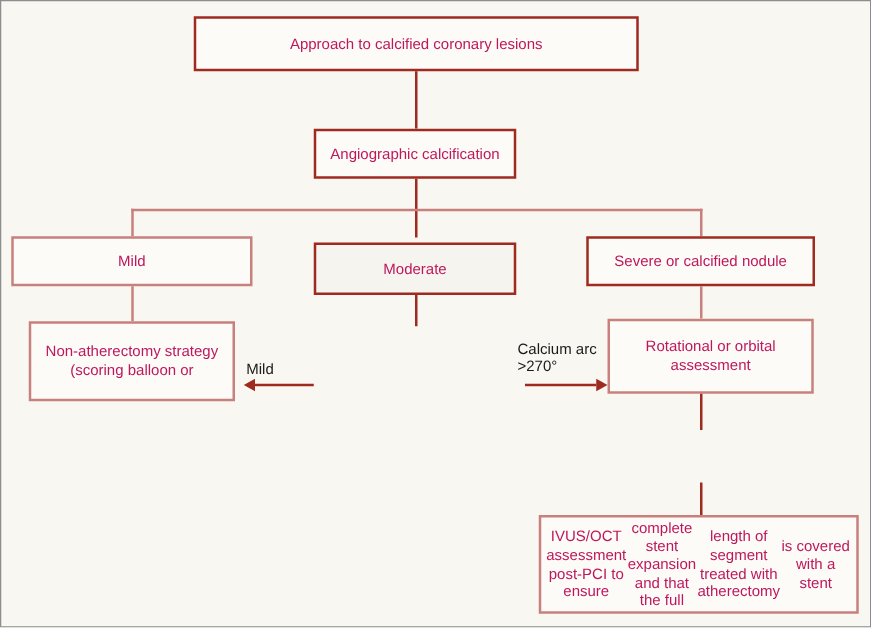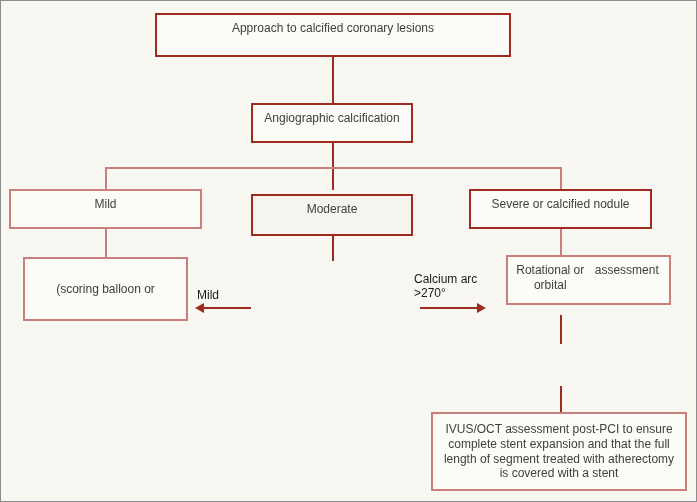--- a/index.html
+++ b/index.html
@@ -18,27 +18,27 @@
     border: 1px solid #8d8d8d;
     box-sizing: border-box;
     overflow: hidden;
   }
   .node {
     position: absolute;
     box-sizing: border-box;
     background: #fcfbf7;
     border: 2px solid #c8807c;
     display: flex;
-    align-items: flex-start;
+    align-items: center;
     justify-content: center;
     text-align: center;
-    color: #404040;
+    color: #be185d;
     font-size: 12px;
     line-height: 1.22;
-    padding: 6px 4px;
+    padding: 16px 4px;
   }
   .node.dark {
     border-color: #9e2a20;
   }
   .node.tinted {
     background: #f6f4ef;
   }
   .node span {
     display: block;
     width: 100%;
@@ -114,25 +114,26 @@
     <span>Severe or calcified nodule</span>
   </div>
 
   <div class="conn v" style="left:104px; top:228px; height:28px;"></div>
 
   <div class="conn dark v" style="left:331px; top:235px; height:25px;"></div>
 
   <div class="conn v" style="left:559px; top:228px; height:26px;"></div>
 
   <div class="node" style="left:22px; top:256px; width:165px; height:64px; flex-direction:column;">
+    <span>Non-atherectomy strategy</span>
     <span>(scoring balloon or</span>
   </div>
 
 
-  <div class="node" style="left:505px; top:254px; width:165px; height:50px; flex-direction:row;">
+  <div class="node" style="left:485px; top:254px; width:165px; height:60px; flex-direction:column;">
     <span>Rotational or orbital</span>
     <span>assessment</span>
   </div>
 
   <div class="conn h dark" style="left:203px; top:306px; width:47px;"></div>
   <div class="arrowhead left" style="left:194px; top:302px;"></div>
   <div class="arrow-label" style="left:196px; top:288px; width:56px;">
     <span>Mild</span>
   </div>
 
@@ -141,20 +142,20 @@
   <div class="arrow-label" style="left:413px; top:272px; width:72px;">
     <span>Calcium</span>
     <span>arc &gt;270°</span>
   </div>
 
   <div class="conn v dark" style="left:559px; top:314px; height:29px;"></div>
 
 
   <div class="conn v dark" style="left:559px; top:385px; height:26px;"></div>
 
-  <div class="node" style="left:430px; top:411px; width:256px; height:79px; flex-direction:column;">
+  <div class="node" style="left:430px; top:411px; width:256px; height:79px; flex-direction:row;">
     <span>IVUS/OCT assessment post-PCI to ensure</span>
     <span>complete stent expansion and that the full</span>
     <span>length of segment treated with atherectomy</span>
     <span>is covered with a stent</span>
   </div>
 
 </div>
 
 </body></html>

